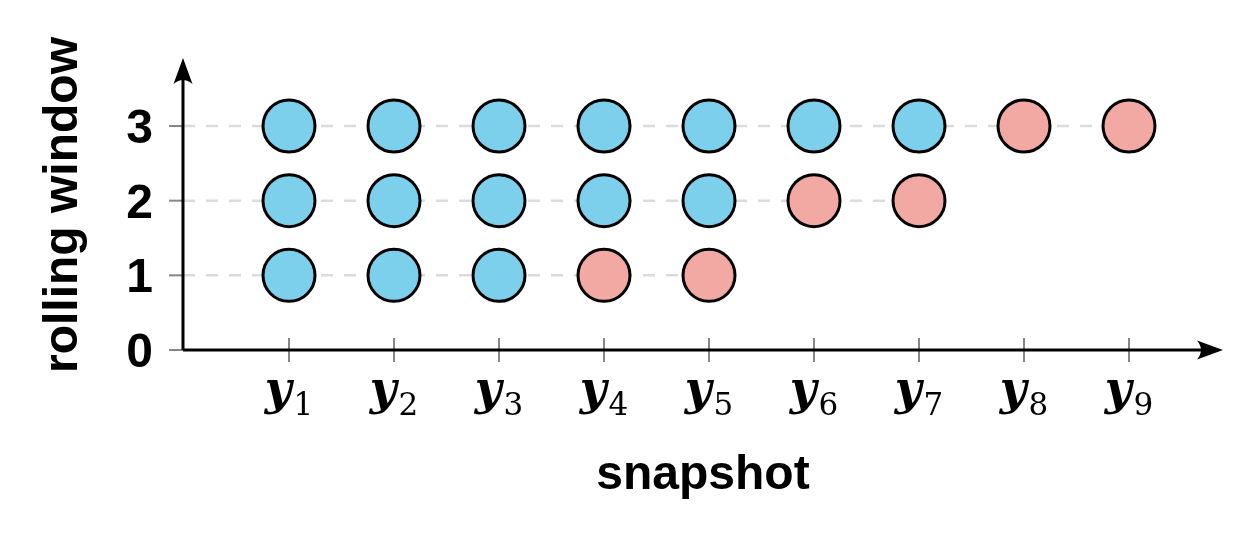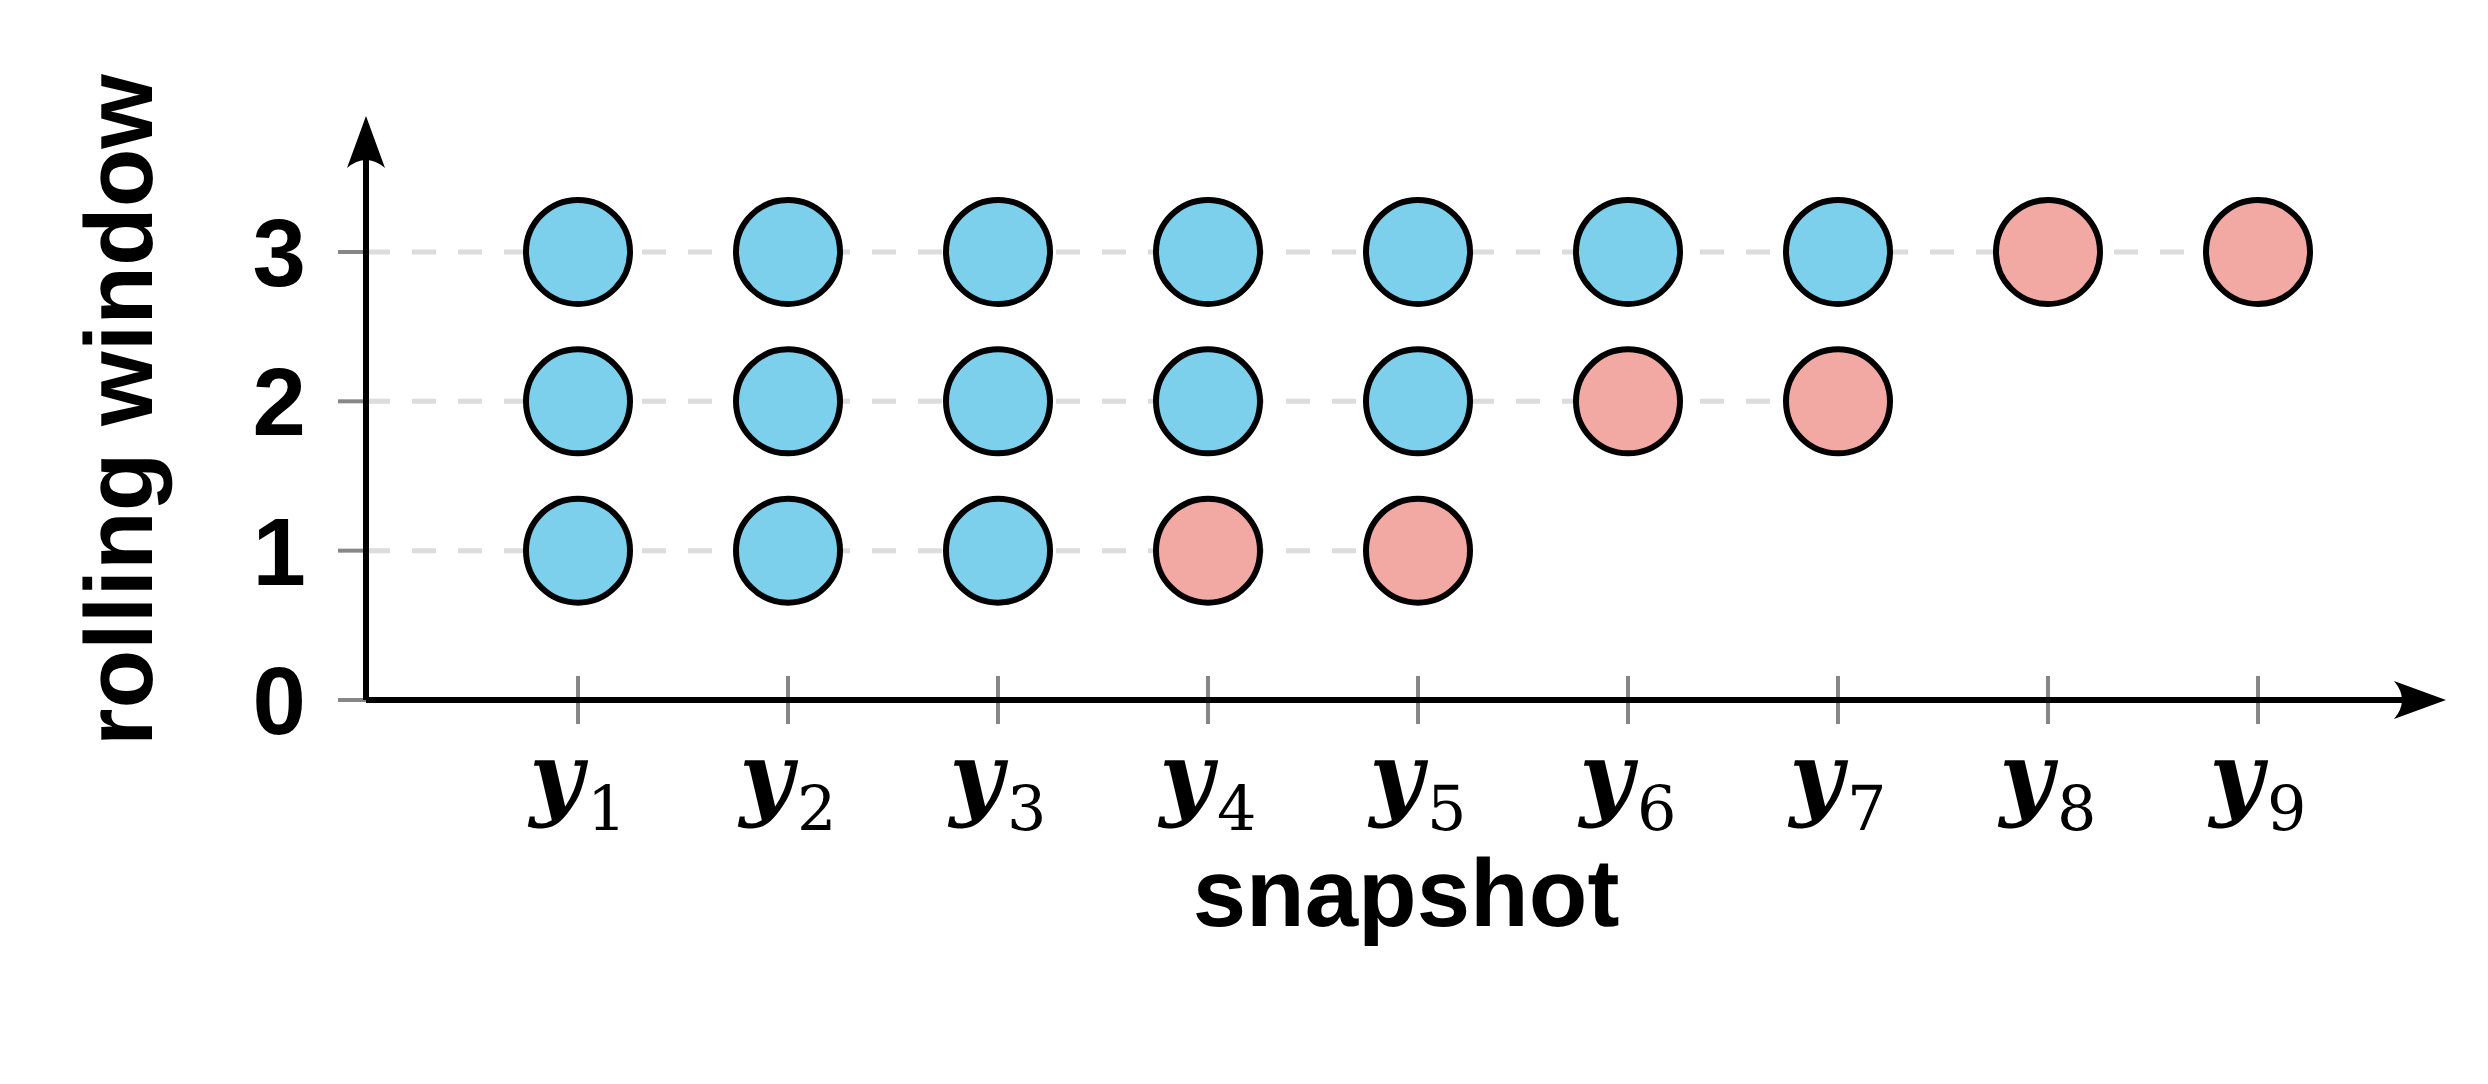--- a/index.html
+++ b/index.html
@@ -30,21 +30,21 @@
     white-space: nowrap;
     line-height: 1;
   }
   .axis-title.y {
     left: 61px;
     top: 205px;
     transform: translate(-50%, -50%) rotate(-90deg);
   }
   .axis-title.x {
     left: 703px;
-    top: 448px;
+    top: 473px;
     transform: translate(-50%, -50%);
   }
   .ytick-text {
     font-family: "Liberation Sans", sans-serif;
     font-size: 48px;
     font-weight: 700;
     fill: #000000;
   }
   .xtick-base {
     font-family: "DejaVu Serif", serif;

